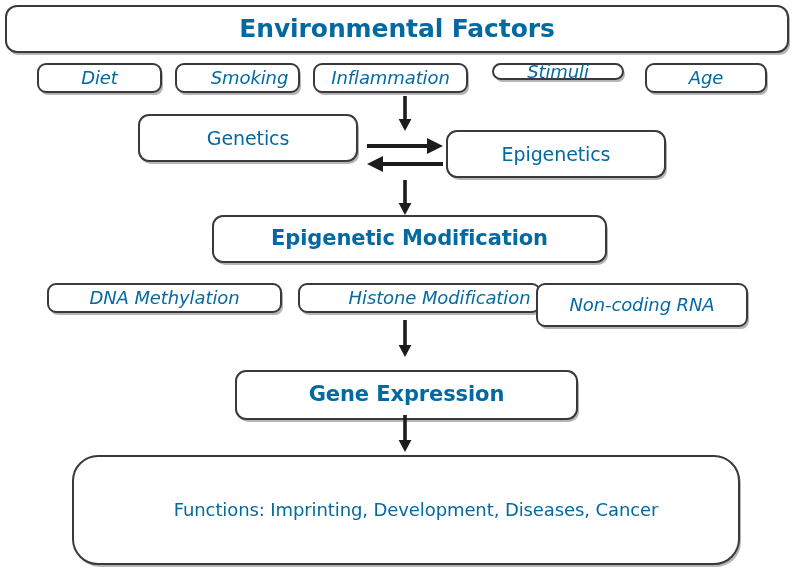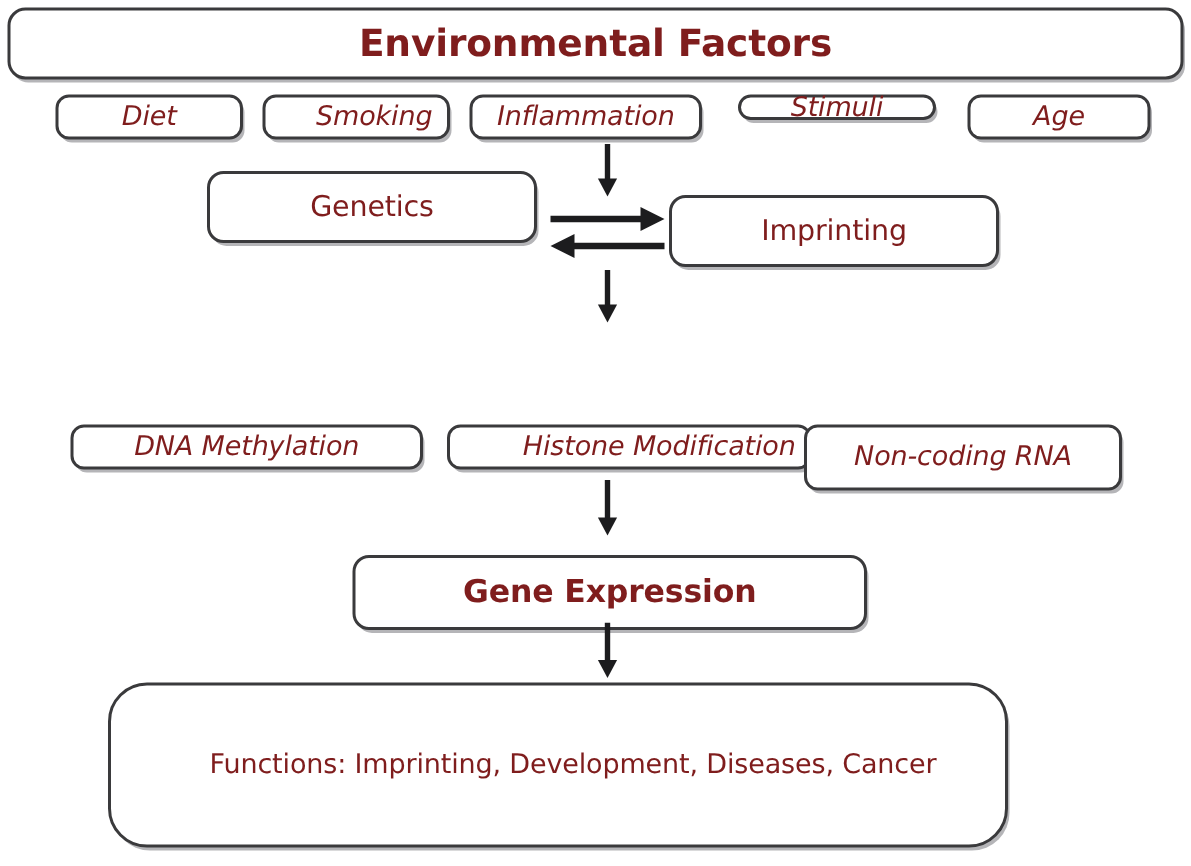--- a/index.html
+++ b/index.html
@@ -17,21 +17,21 @@
   }
   .node {
     position: absolute;
     box-sizing: border-box;
     background: #ffffff;
     border: 2.5px solid #3a3a3c;
     display: flex;
     align-items: center;
     justify-content: center;
     text-align: center;
-    color: #7f1d1d;
+    color: #0369a1;
     line-height: 1.1;
     letter-spacing: -0.1px;
   }
   .node.shadow {
     box-shadow: 2px 3px 0 -1px rgba(120,120,125,0.55);
   }
   
   .hdr {
     border-radius: 12px;
     font-size: 25px;
@@ -107,30 +107,33 @@
 
       <line x1="2" y1="13" x2="64" y2="13" stroke="#1c1c1e" stroke-width="4.2"></line>
       <polygon points="78,13 62,5 62,21" fill="#1c1c1e"></polygon>
 
       <line x1="16" y1="31" x2="78" y2="31" stroke="#1c1c1e" stroke-width="4.2"></line>
       <polygon points="2,31 18,23 18,39" fill="#1c1c1e"></polygon>
     </svg>
   </div>
 
   <div class="node mid shadow" style="left:446px; top:130px; width:220px; height:48px;">
-    <span>Imprinting</span>
+    <span>Epigenetics</span>
   </div>
 
   <div class="arrow" style="left:396px; top:180px;">
     <svg width="18" height="36" viewBox="0 0 18 36">
       <line x1="9" y1="0" x2="9" y2="25" stroke="#1c1c1e" stroke-width="3.6"></line>
       <polygon points="9,35 2.6,23 15.4,23" fill="#1c1c1e"></polygon>
     </svg>
   </div>
 
+  <div class="node emph shadow" style="left:212px; top:215px; width:395px; height:48px;">
+    <span>Epigenetic Modification</span>
+  </div>
 
   <div class="node chip shadow" style="left:47px; top:283px; width:235px; height:30px;">
     <span>DNA Methylation</span>
   </div>
   <div class="node chip shadow" style="left:298px; top:283px; width:243px; height:30px;padding-left:40px;">
     <span>Histone Modification</span>
   </div>
   <div class="node chip shadow" style="left:536px; top:283px; width:212px; height:44px;align-items:center;">
     <span>Non-coding RNA</span>
   </div>
@@ -146,17 +149,17 @@
     <span>Gene Expression</span>
   </div>
 
   <div class="arrow" style="left:396px; top:415px;">
     <svg width="18" height="38" viewBox="0 0 18 38">
       <line x1="9" y1="0" x2="9" y2="27" stroke="#1c1c1e" stroke-width="3.6"></line>
       <polygon points="9,37 2.6,25 15.4,25" fill="#1c1c1e"></polygon>
     </svg>
   </div>
 
-  <div class="node bigbox shadow" style="left:72px; top:455px; width:600px; height:110px;padding-left:20px;">
+  <div class="node bigbox shadow" style="left:72px; top:455px; width:668px; height:110px;padding-left:20px;">
     <span>Functions: Imprinting, Development, Diseases, Cancer</span>
   </div>
 
 </div>
 
 </body></html>

